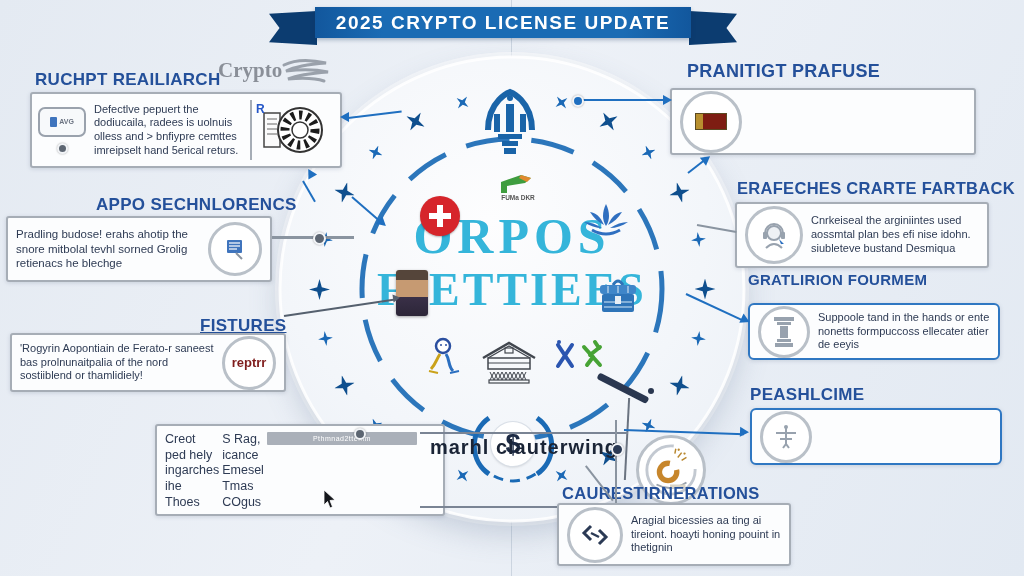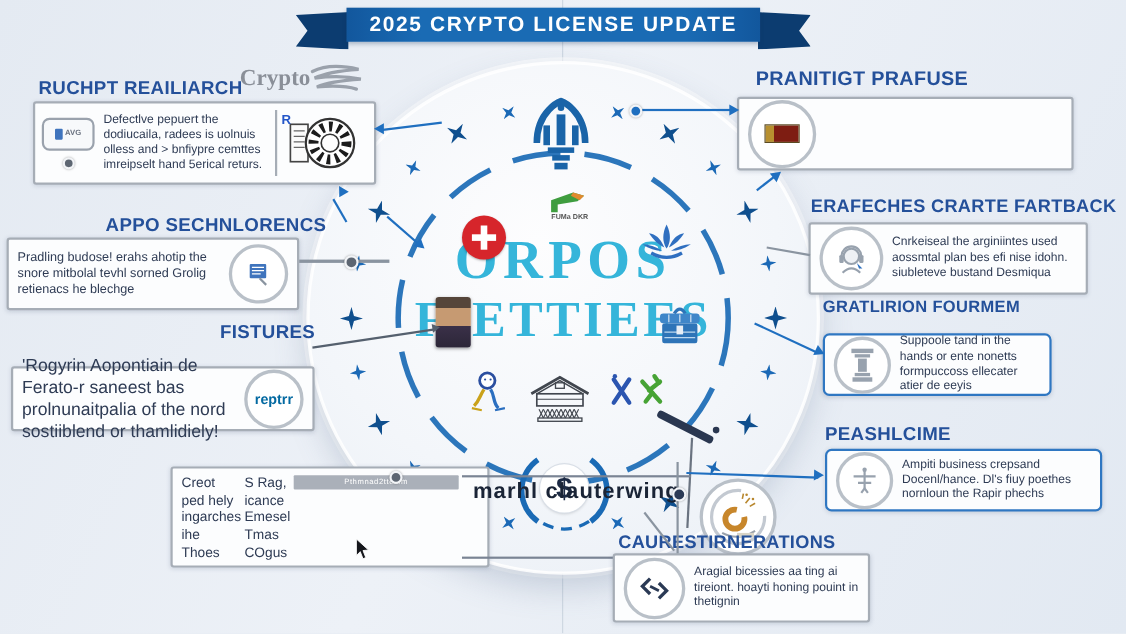--- a/index.html
+++ b/index.html
@@ -273,25 +273,25 @@
       <svg width="22" height="24" viewBox="0 0 22 24">
         <rect x="3" y="3" width="15" height="13" rx="1" fill="#3f74bd"></rect>
         <line x1="5" y1="6" x2="16" y2="6" stroke="#fff" stroke-width="1.2"></line>
         <line x1="5" y1="9" x2="16" y2="9" stroke="#fff" stroke-width="1.2"></line>
         <line x1="5" y1="12" x2="13" y2="12" stroke="#fff" stroke-width="1.2"></line>
         <path d="M12 16 L18 22" stroke="#8a94a0" stroke-width="2"></path>
       </svg>
     </div>
   </div>
 
-  <div class="heading" style="left:200px;top:292px;font-size:17px;">FISTURES</div>
+  <div class="heading" style="left:200px;top:316px;font-size:17px;text-decoration:underline;">FISTURES</div>
   <div class="cbox" style="left:10px;top:333px;width:276px;height:59px;">
-    <div class="cbody" style="flex:1;font-size:16px;">'Rogyrin Aopontiain de Ferato-r saneest bas prolnunaitpalia of the nord sostiiblend or thamlidiely!</div>
+    <div class="cbody" style="flex:1;font-size:11px;">'Rogyrin Aopontiain de Ferato-r saneest bas prolnunaitpalia of the nord sostiiblend or thamlidiely!</div>
     <div class="icircle" style="width:48px;height:48px;">
-      <span style="color:#0369a1;font-weight:bold;font-size:13px;">reptrr</span>
+      <span style="color:#7f1d1d;font-weight:bold;font-size:13px;">reptrr</span>
     </div>
   </div>
 
   <div class="cbox" style="left:155px;top:424px;width:290px;height:92px;align-items:stretch;">
     <div style="flex:1;display:flex;flex-direction:row;gap:3px;">
       <div class="cbody" style="font-size:12.5px;">Creot ped hely ingarches ihe Thoes</div>
       <div class="cbody" style="font-size:12.5px;">S Rag, icance Emesel Tmas COgus</div>
       <div style="display:flex;justify-content:center;">
           <span class="chip">Pthmnad2ttemm</span>
         </div>
@@ -335,21 +335,21 @@
         <rect x="3" y="11" width="4" height="7" rx="1" fill="#98a2ae"></rect>
         <rect x="21" y="11" width="4" height="7" rx="1" fill="#98a2ae"></rect>
         <path d="M6 27 Q14 19 22 27" fill="none" stroke="#98a2ae" stroke-width="2"></path>
         <path d="M19 18 L24 23 L21 23 L22 26 Z" fill="#2b6fc0"></path>
       </svg>
     </div>
     <div class="cbody" style="flex:1;font-size:11px;">Cnrkeiseal the arginiintes used aossmtal plan bes efi nise idohn. siubleteve bustand Desmiqua</div>
   </div>
 
   <div class="heading" style="left:748px;top:271px;font-size:15px;">GRATLIRION FOURMEM</div>
-  <div class="cbox blue" style="left:748px;top:303px;width:208px;height:57px;">
+  <div class="cbox blue" style="left:748px;top:303px;width:252px;height:57px;">
     <div class="icircle" style="width:46px;height:46px;">
       <svg width="26" height="34" viewBox="0 0 26 34">
         <rect x="3" y="2" width="20" height="4" fill="#98a2ae"></rect>
         <rect x="6" y="7" width="14" height="3" fill="#98a2ae"></rect>
         <rect x="9" y="11" width="8" height="12" fill="#98a2ae"></rect>
         <rect x="6" y="24" width="14" height="3" fill="#98a2ae"></rect>
         <rect x="4" y="28" width="18" height="4" fill="#98a2ae"></rect>
       </svg>
     </div>
     <div class="cbody" style="flex:1;font-size:11px;">Suppoole tand in the hands or ente nonetts formpuccoss ellecater atier de eeyis</div>
@@ -359,21 +359,20 @@
   <div class="cbox blue" style="left:750px;top:408px;width:252px;height:57px;">
     <div class="icircle" style="width:46px;height:46px;">
       <svg width="26" height="28" viewBox="0 0 26 28">
         <circle cx="13" cy="4" r="2" fill="#98a2ae"></circle>
         <line x1="13" y1="5" x2="13" y2="21" stroke="#98a2ae" stroke-width="2"></line>
         <line x1="3" y1="10" x2="23" y2="10" stroke="#98a2ae" stroke-width="2"></line>
         <line x1="7" y1="16" x2="19" y2="16" stroke="#98a2ae" stroke-width="2"></line>
         <path d="M10 25 L13 21 L16 25" fill="none" stroke="#98a2ae" stroke-width="2"></path>
       </svg>
     </div>
-    <div class="cbody" style="flex:1;font-size:11px;">Ampiti business crepsand Docenl/hance. Dl's fiuy poethes nornloun the Rapir phechs</div>
   </div>
 
   <div class="heading" style="left:562px;top:484px;font-size:16.5px;">CAURESTIRNERATIONS</div>
   <div class="cbox" style="left:557px;top:503px;width:234px;height:63px;">
     <div class="icircle" style="width:50px;height:50px;">
       <svg width="30" height="26" viewBox="0 0 30 26">
         <path d="M11 4 L4 11 L11 18" fill="none" stroke="#2b3a55" stroke-width="3"></path>
         <path d="M19 8 L26 15 L19 22" fill="none" stroke="#2b3a55" stroke-width="3"></path>
         <path d="M11 11 L19 15" fill="none" stroke="#2b3a55" stroke-width="2.5"></path>
       </svg>

